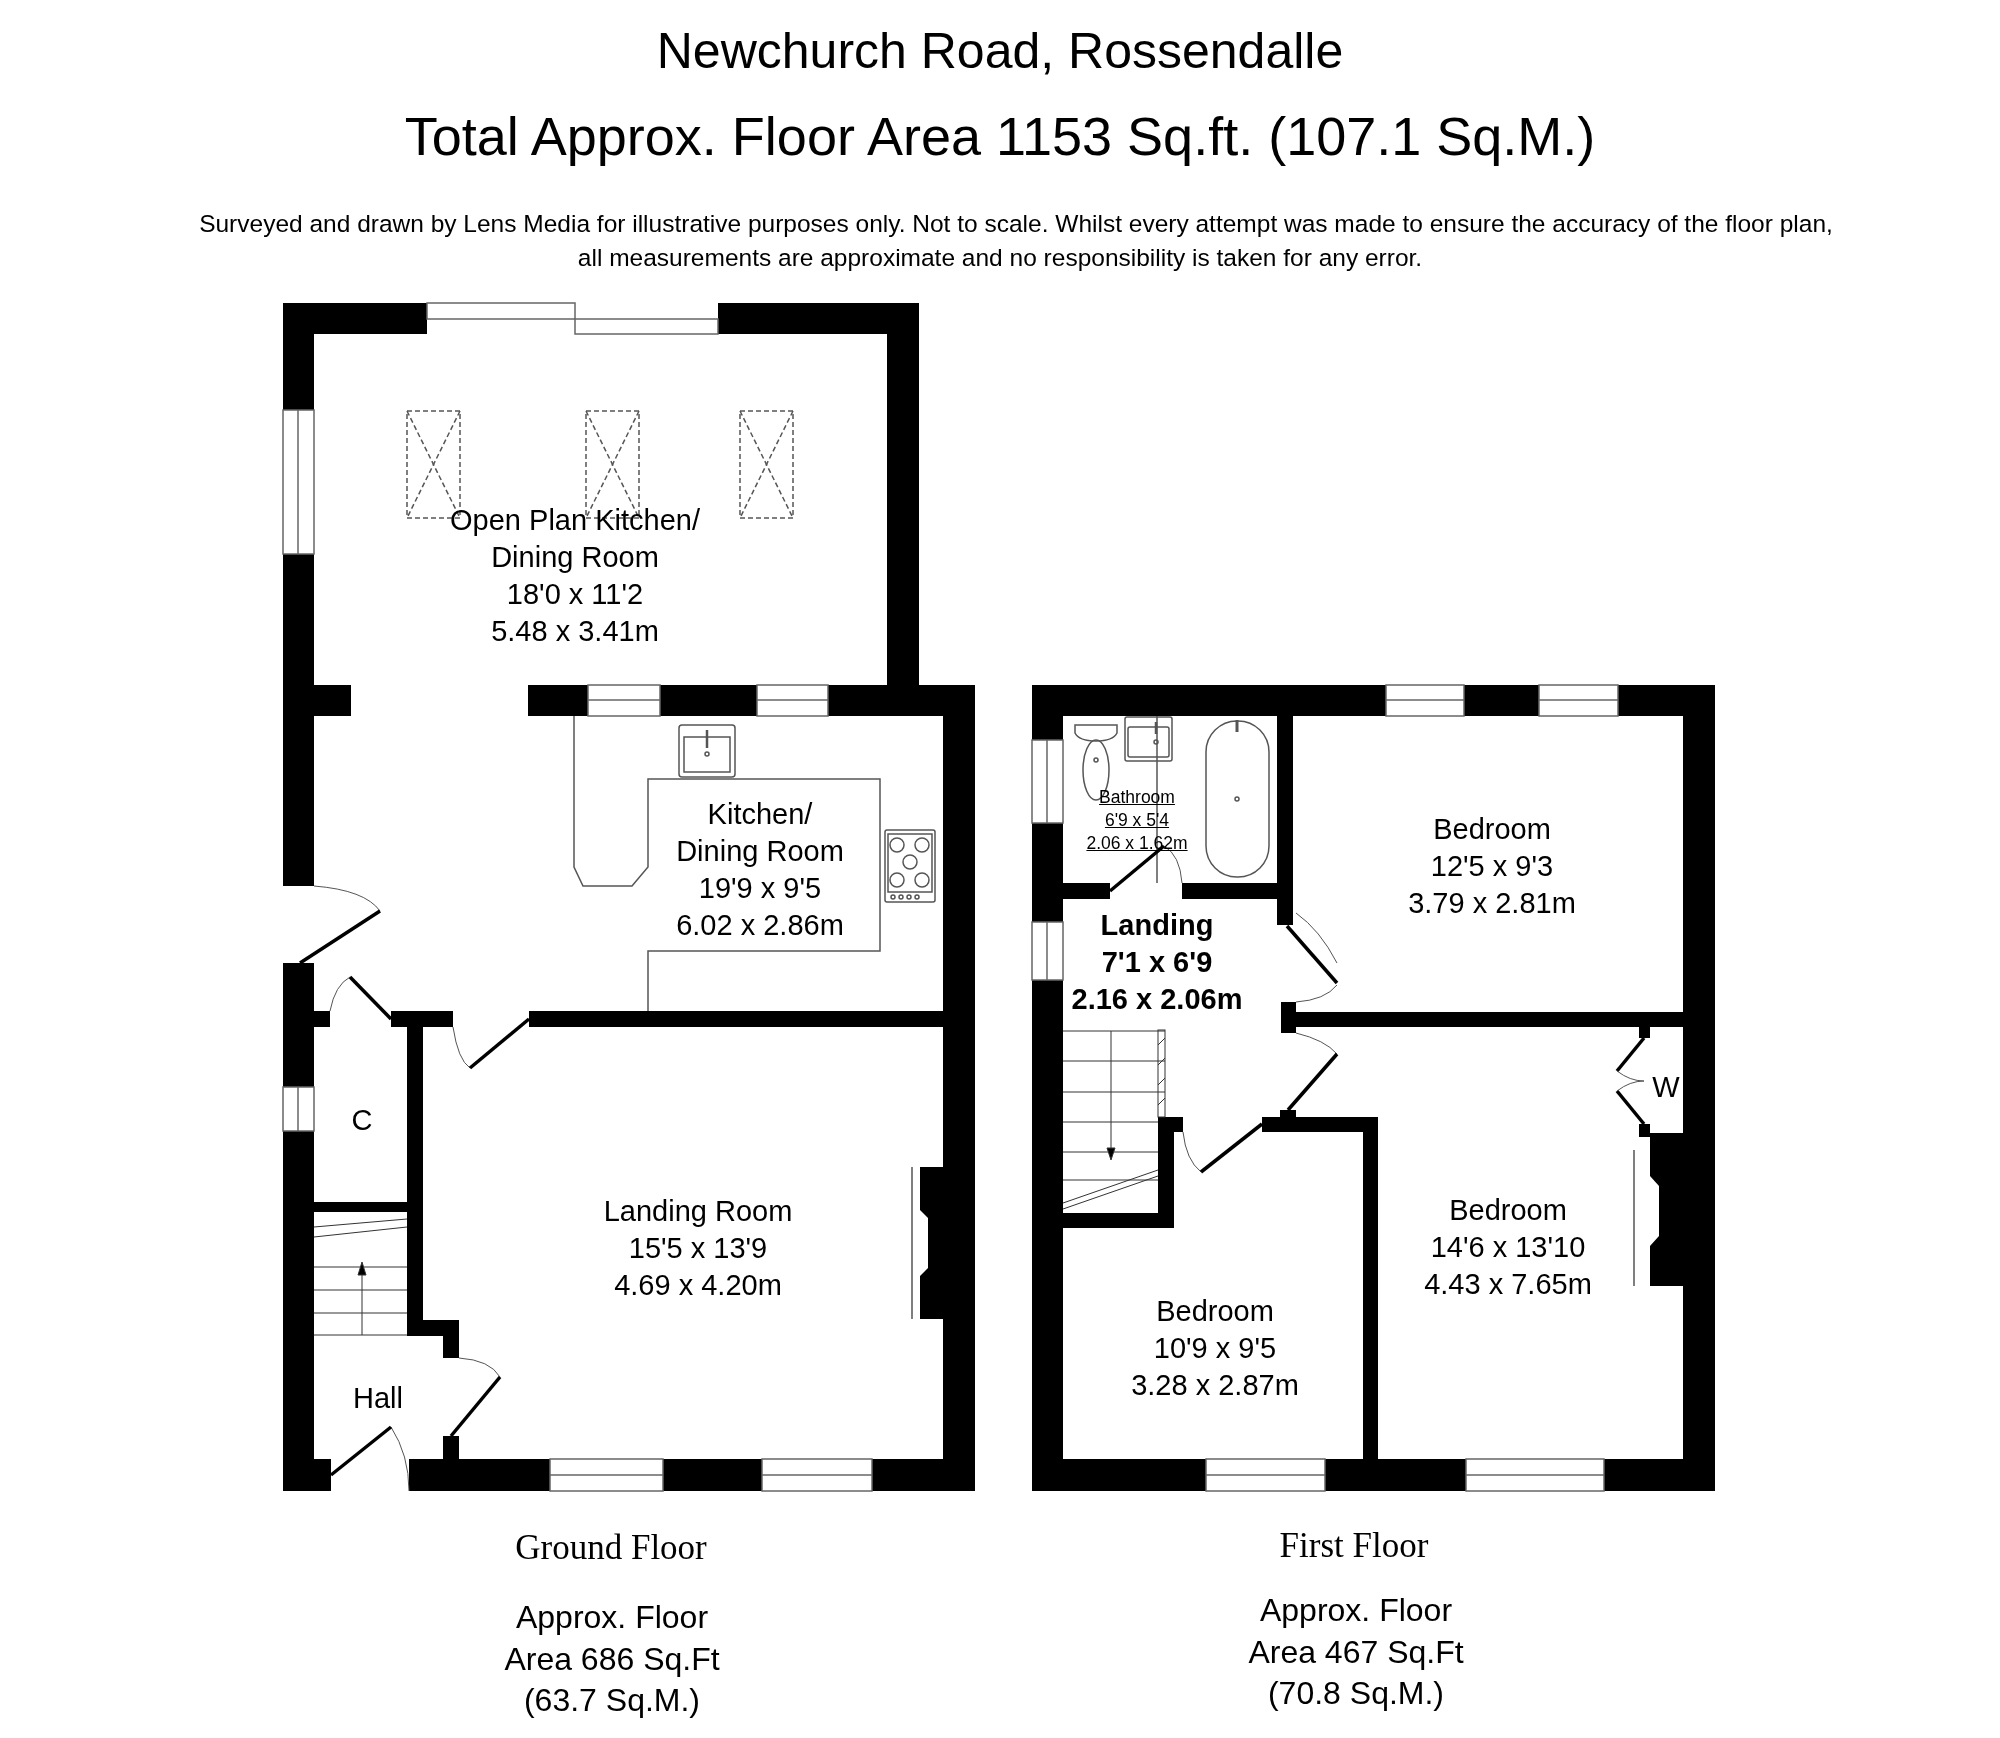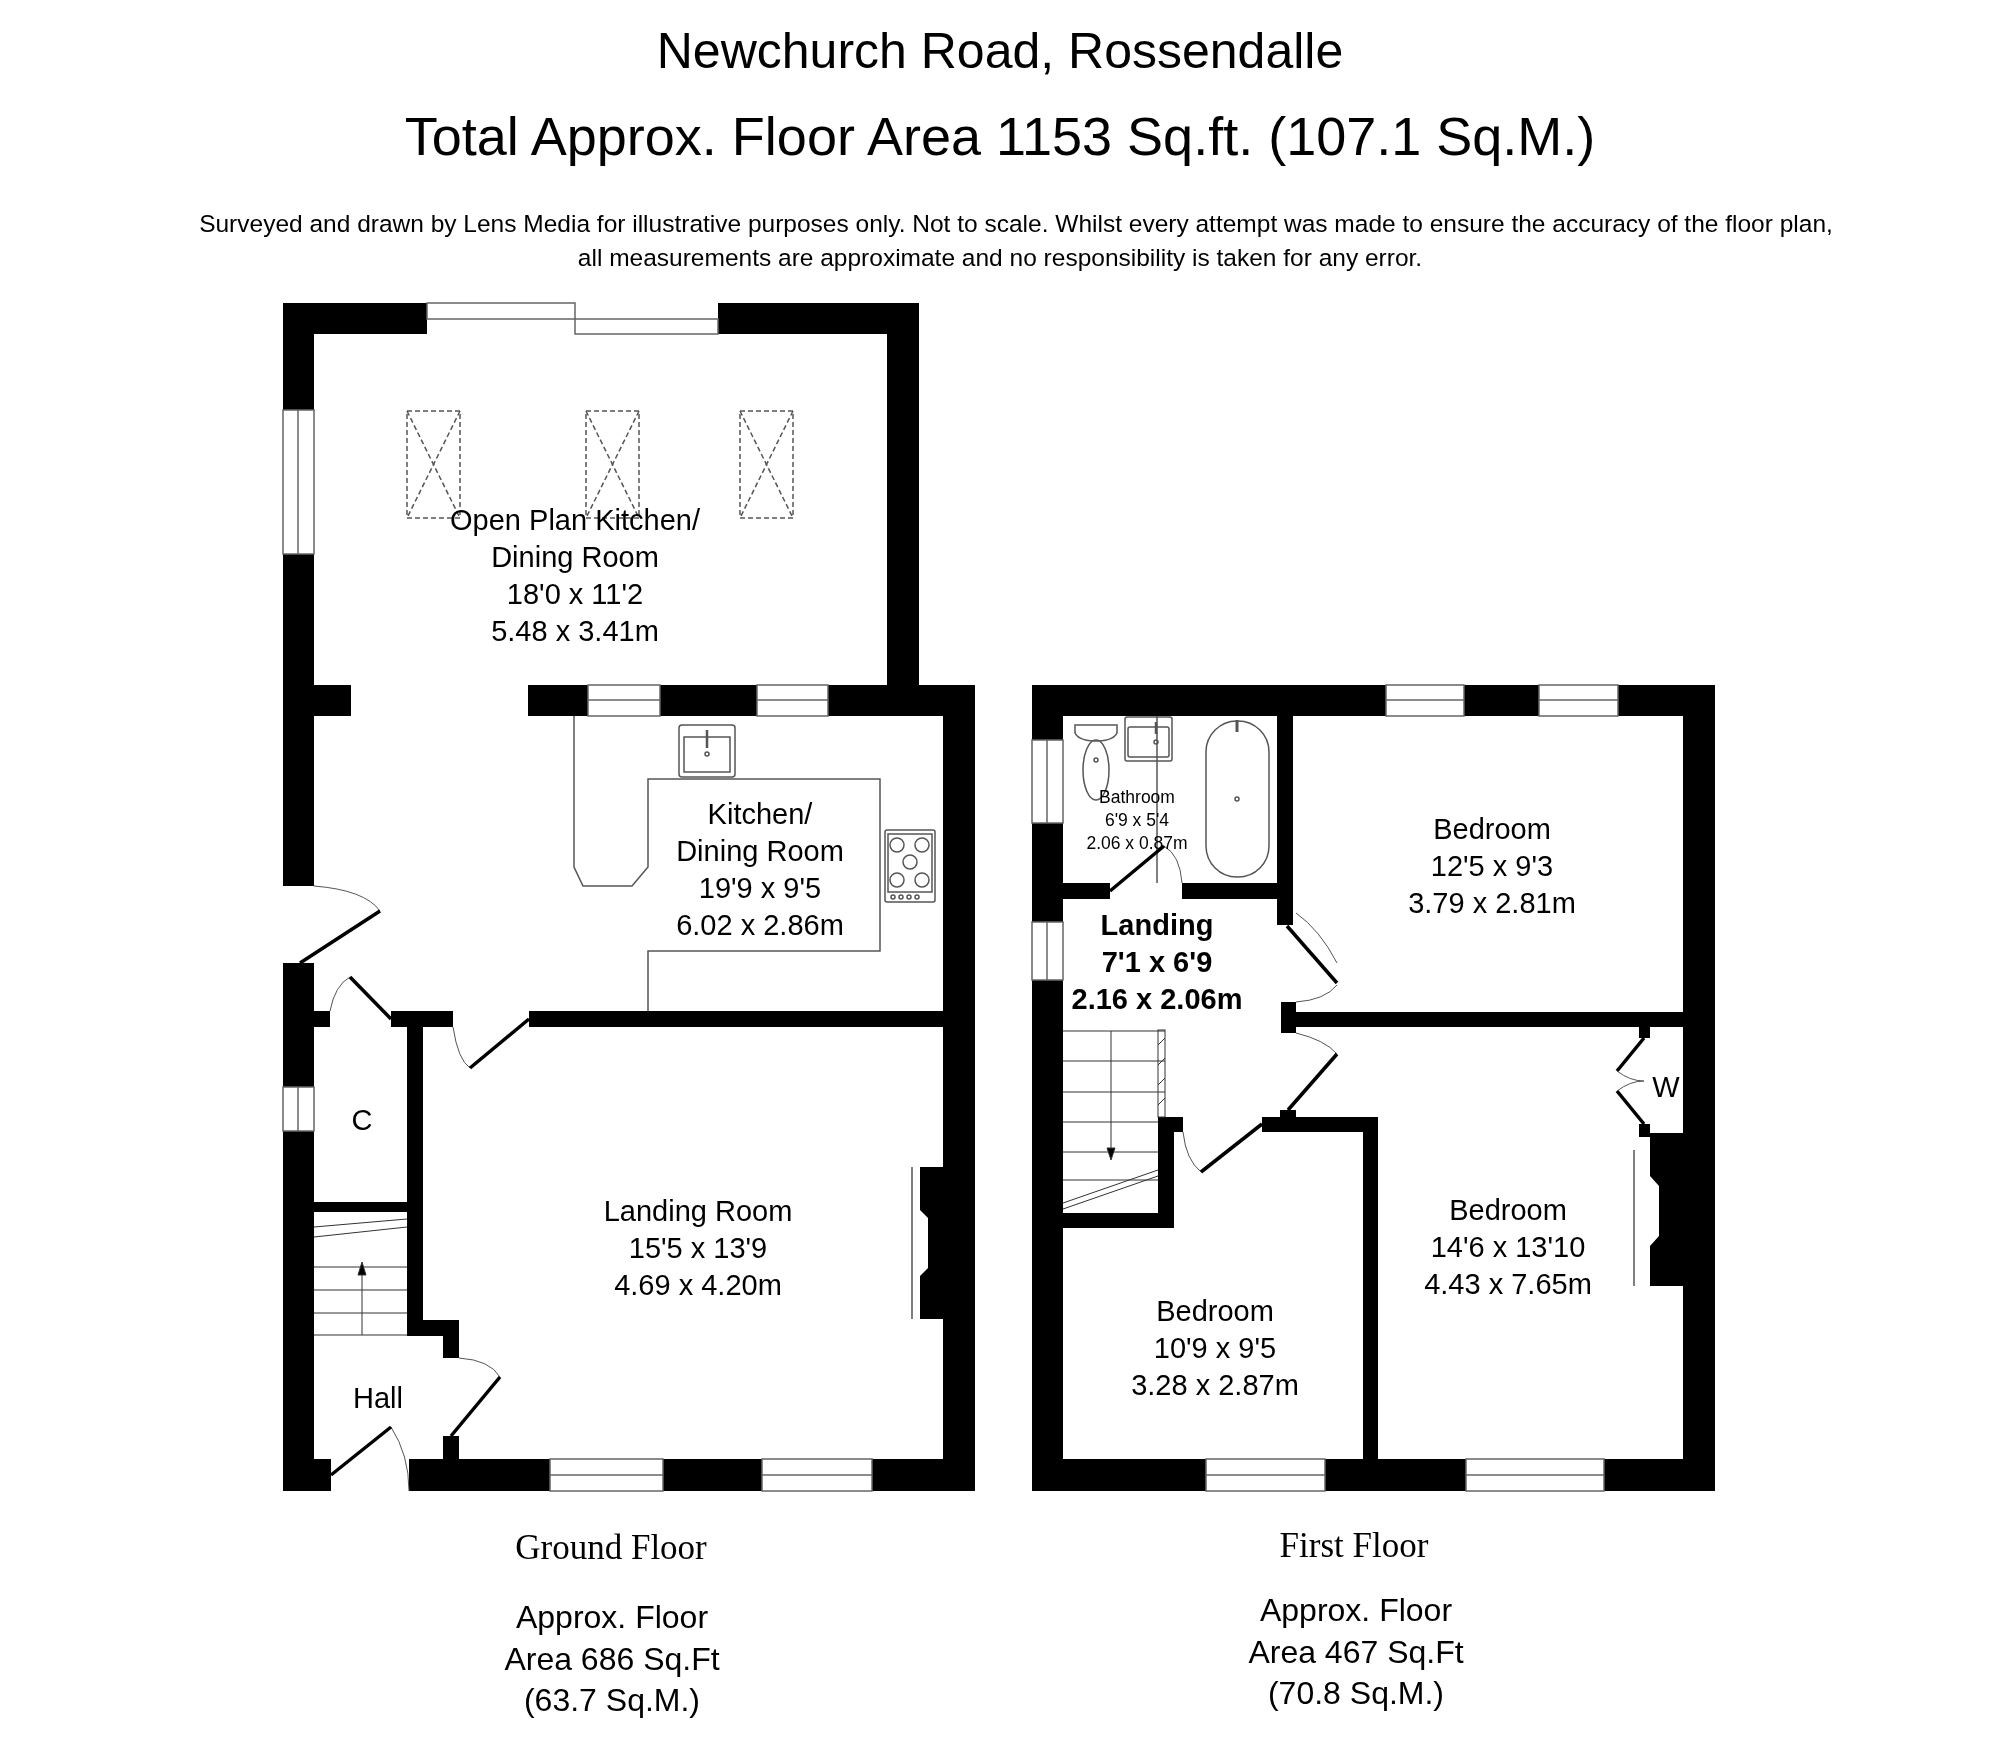--- a/index.html
+++ b/index.html
@@ -298,24 +298,24 @@
   <div>15'5 x 13'9</div>
   <div>4.69 x 4.20m</div>
 </div>
 <div class="lbl big" style="left:362px; top:1102px;">
   <div>C</div>
 </div>
 <div class="lbl big" style="left:378px; top:1380px;">
   <div>Hall</div>
 </div>
 
-<div class="lbl small" style="left:1137px; top:786px;">
+<div class="lbl small" style="left:1137px; top:786px;text-decoration:underline;">
   <div>Bathroom</div>
   <div>6'9 x 5'4</div>
-  <div>2.06 x 0.87m</div>
+  <div>2.06 x 1.62m</div>
 </div>
 <div class="lbl big" style="left:1157px; top:907px;font-weight:bold;">
   <div>Landing</div>
   <div>7'1 x 6'9</div>
   <div>2.16 x 2.06m</div>
 </div>
 <div class="lbl big" style="left:1492px; top:811px;">
   <div>Bedroom</div>
   <div>12'5 x 9'3</div>
   <div>3.79 x 2.81m</div>

